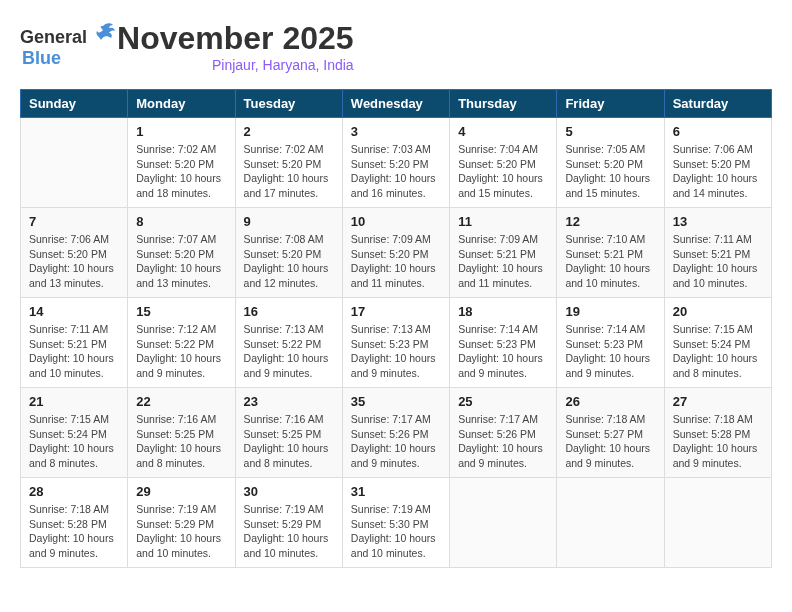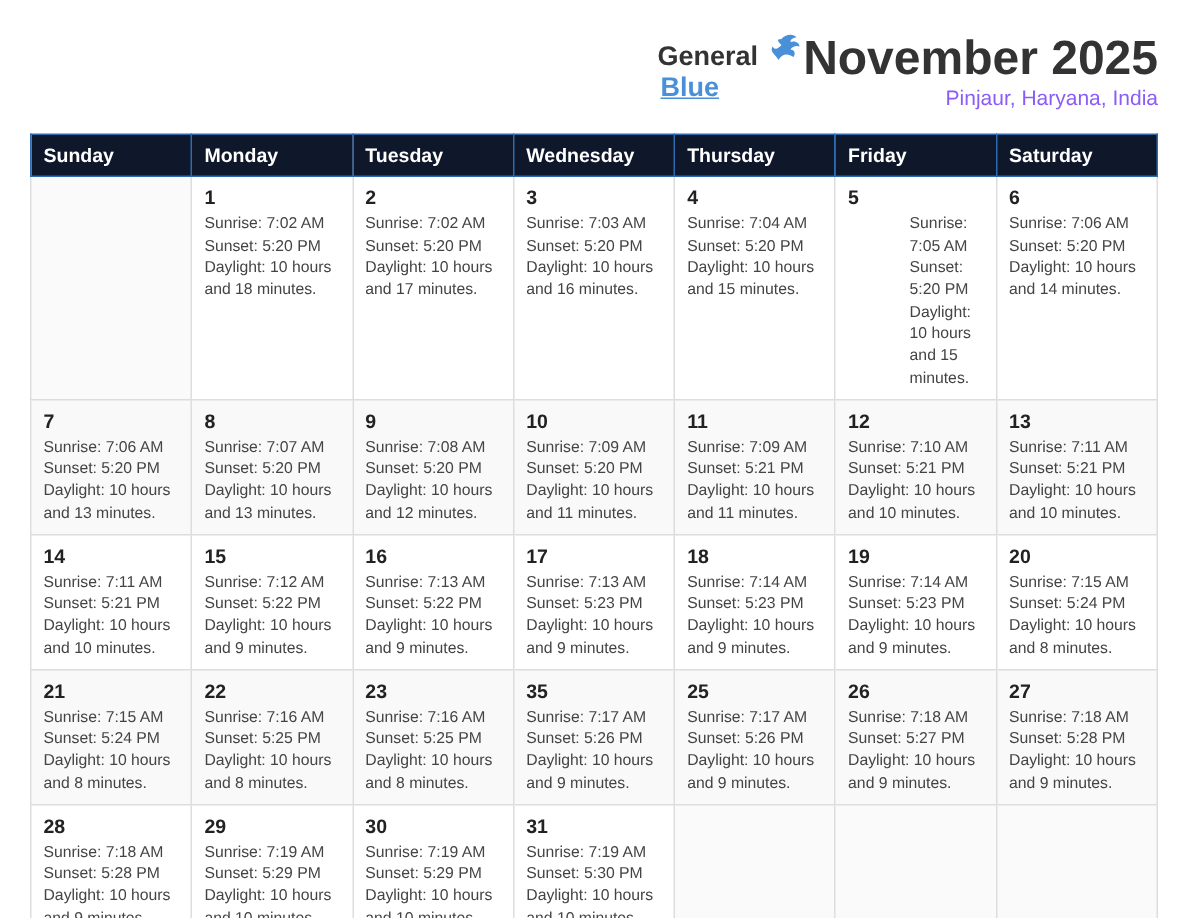--- a/index.html
+++ b/index.html
@@ -5,21 +5,21 @@
     * { box-sizing: border-box; margin: 0; padding: 0; }
     body {
       font-family: Arial, sans-serif;
       background: #fff;
       width: 792px;
       min-height: 612px;
       padding: 20px;
     }
     .header {
       display: flex;
-      justify-content: flex-end;
+      justify-content: flex-start;
       align-items: flex-start;
       margin-bottom: 16px;
     }
     .logo {
       display: flex;
       align-items: center;
       gap: 2px;
     }
     .logo-text-general {
       font-size: 18px;
@@ -47,21 +47,21 @@
     .location {
       font-size: 14px;
       color: #8b5cf6;
     }
     .calendar {
       width: 100%;
       border-collapse: collapse;
       border: 1px solid #ccc;
     }
     .calendar th {
-      background-color: #0f172a;
+      background-color: #0c4a6e;
       color: white;
       padding: 6px 8px;
       font-size: 13px;
       font-weight: bold;
       text-align: left;
       border: 1px solid #2d6ab0;
     }
     .calendar td {
       width: calc(100% / 7);
       vertical-align: top;
@@ -101,21 +101,21 @@
   <div class="logo">
     <div style="display:flex;flex-direction:column;align-items:flex-start;">
       <div style="display:flex;align-items:center;">
         <span class="logo-text-general">General</span>
         <span class="logo-bird">
           <svg width="28" height="28" viewBox="0 0 28 28" fill="none" xmlns="http://www.w3.org/2000/svg">
             <path d="M14 6 C16 3, 22 2, 24 5 C22 5, 20 6, 20 8 C22 7, 26 8, 26 11 C24 10, 21 11, 20 13 C22 13, 24 15, 22 18 C18 15, 14 16, 12 20 C10 16, 6 15, 8 11 C10 14, 12 12, 14 10 C12 8, 10 6, 14 6Z" fill="#4a90d9"></path>
           </svg>
         </span>
       </div>
-      <span class="logo-text-blue" style="margin-top:-6px;margin-left:2px;text-decoration:underline;">Blue</span>
+      <span class="logo-text-blue" style="margin-top:-6px;margin-left:2px;">Blue</span>
     </div>
   </div>
   <div class="title-section">
     <div class="month-title">November 2025</div>
     <div class="location">Pinjaur, Haryana, India</div>
   </div>
 </div>
 
 <table class="calendar">
   <thead>
@@ -155,21 +155,21 @@
         </td>
         <td>
           <span class="day-number">4</span>
           <div class="day-info" style="white-space: pre-line;">Sunrise: 7:04 AM
 Sunset: 5:20 PM
 Daylight: 10 hours
 and 15 minutes.</div>
         </td>
         <td>
           <span class="day-number">5</span>
-          <div class="day-info" style="white-space: pre-line; margin-left: 41px;">Sunrise: 7:05 AM
+          <div class="day-info" style="white-space: pre-line;">Sunrise: 7:05 AM
 Sunset: 5:20 PM
 Daylight: 10 hours
 and 15 minutes.</div>
         </td>
         <td>
           <span class="day-number">6</span>
           <div class="day-info" style="white-space: pre-line;">Sunrise: 7:06 AM
 Sunset: 5:20 PM
 Daylight: 10 hours
 and 14 minutes.</div>

